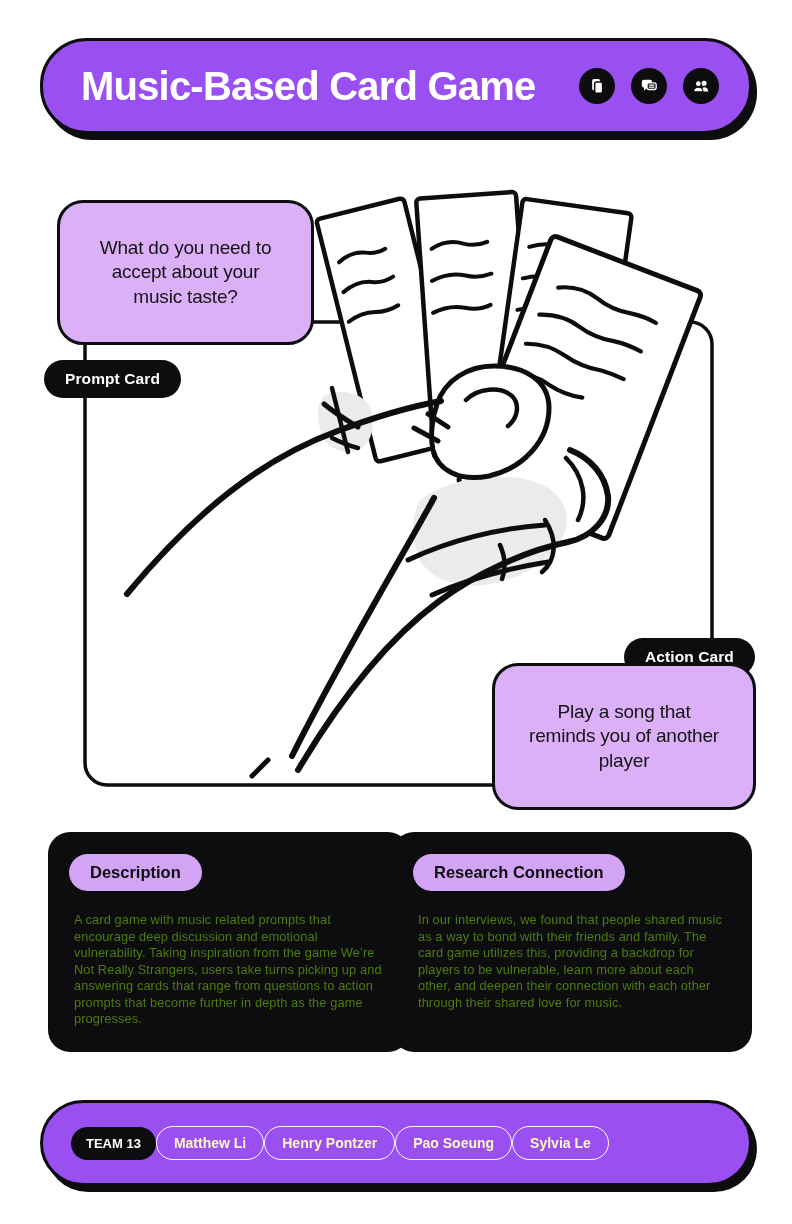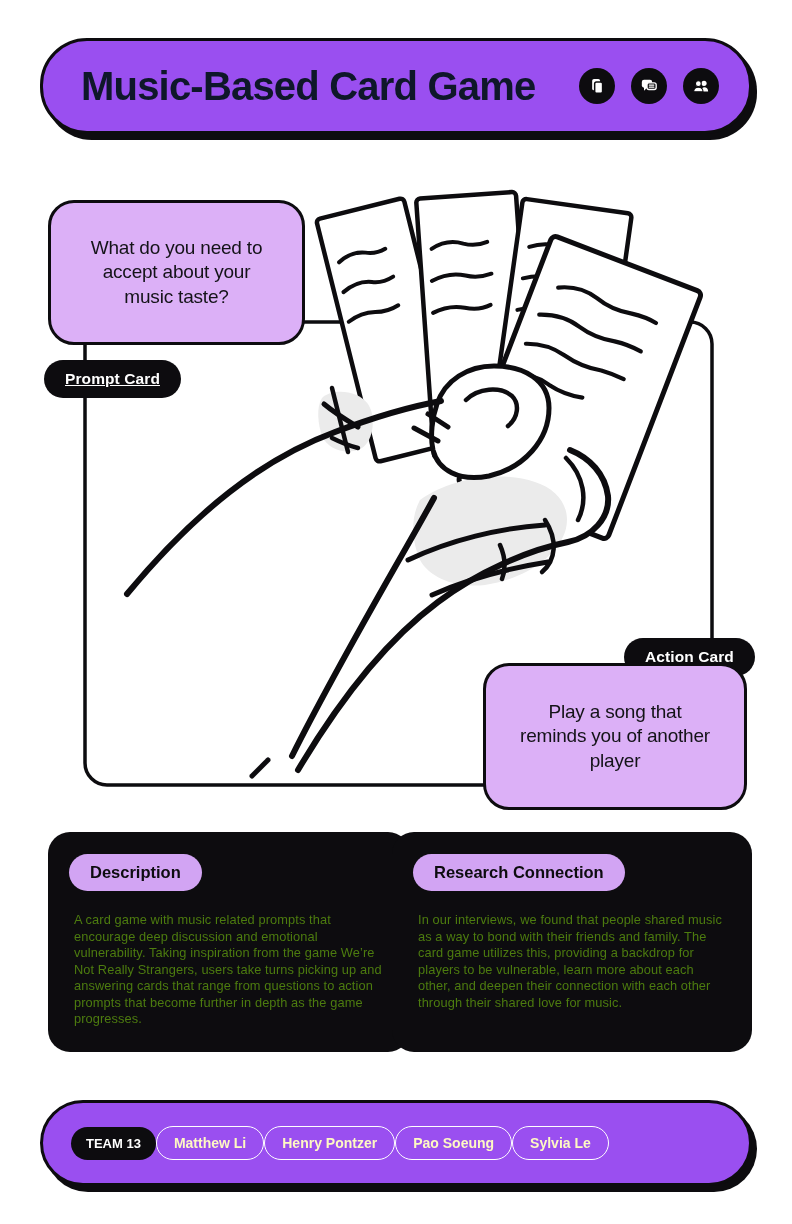--- a/index.html
+++ b/index.html
@@ -9,46 +9,47 @@
   }
   
   .header-bar{
     position:absolute;left:40px;top:38px;width:712px;height:96px;
     background:#9a4ff0;border:3px solid #0d0c0f;border-radius:47px;
     box-shadow:5px 6px 0 #0d0c0f;
     display:flex;align-items:center;justify-content:space-between;
     box-sizing:border-box;padding:0 30px 0 38px;
   }
   .header-title{
-    color:#0f172a;font-size:40px;font-weight:bold;letter-spacing:-0.8px;
+    color:#ffffff;font-size:40px;font-weight:bold;letter-spacing:-0.8px;
     white-space:nowrap;
   }
   .header-icons{display:flex;gap:16px;align-items:center;}
   .icon-circle{
     width:36px;height:36px;border-radius:50%;background:#0d0c0f;
     display:flex;align-items:center;justify-content:center;
   }
   
   .illustration-svg{position:absolute;left:0;top:0;}
   
   .speech-bubble{
     position:absolute;background:#dcb0f7;border:3px solid #0d0c0f;border-radius:26px;
     display:flex;align-items:center;justify-content:center;text-align:center;
     color:#141318;font-size:19px;font-weight:500;line-height:1.28;letter-spacing:-0.2px;
     box-sizing:border-box;
+    margin-left:9px;
   }
   .bubble-prompt{left:48px;top:200px;width:257px;height:145px;padding:8px 26px;}
   .bubble-action{left:483px;top:663px;width:264px;height:147px;padding:8px 30px;}
   .black-pill{
     position:absolute;background:#0d0c0f;color:#ffffff;border-radius:999px;
     font-size:15.5px;font-weight:bold;letter-spacing:0.1px;
     display:flex;align-items:center;justify-content:center;
     padding:10px 21px;white-space:nowrap;
   }
-  .pill-prompt{left:44px;top:360px;text-decoration:underline;}
+  .pill-prompt{left:44px;top:360px;}
   .pill-action{left:624px;top:610px;margin-top:28px;}
   
   .info-card{
     position:absolute;top:832px;height:220px;background:#0d0c0f;border-radius:22px;
     box-sizing:border-box;padding:22px 26px 0 26px;
   }
   .card-description{left:48px;width:362px;}
   .card-research{left:392px;width:360px;}
   .info-pill{
     display:inline-block;background:#d2a4f3;color:#0d0c0f;border-radius:999px;

